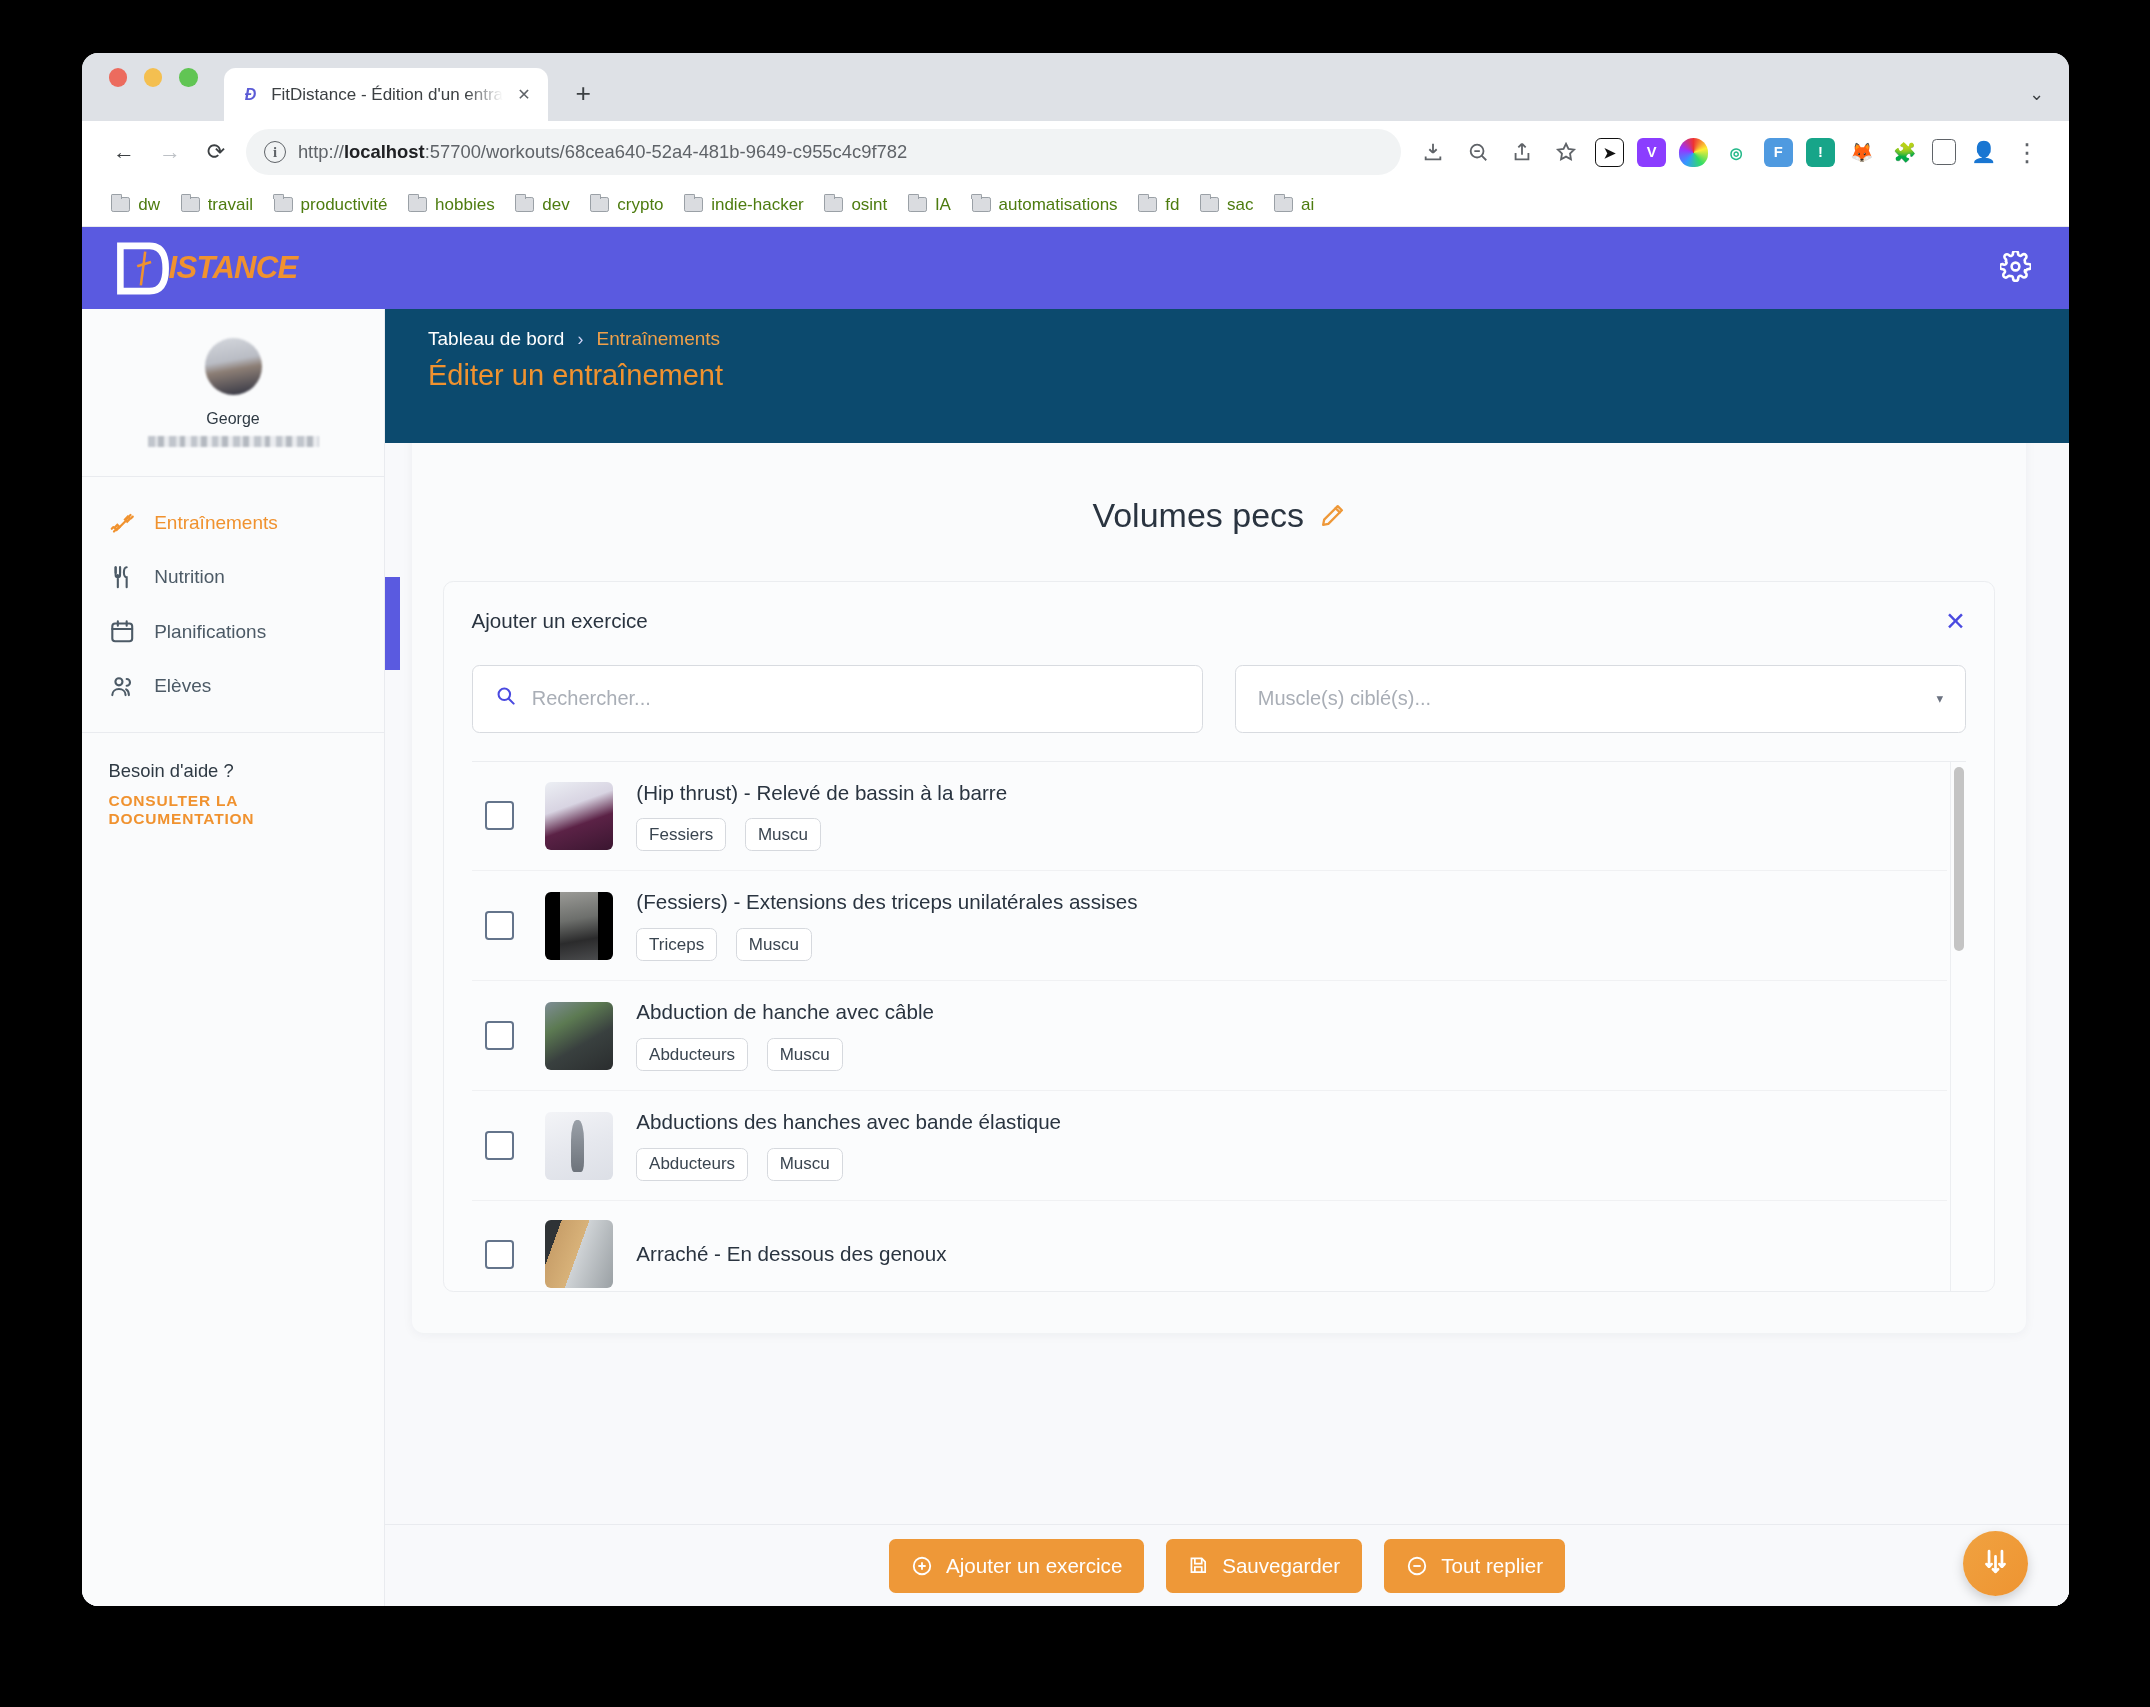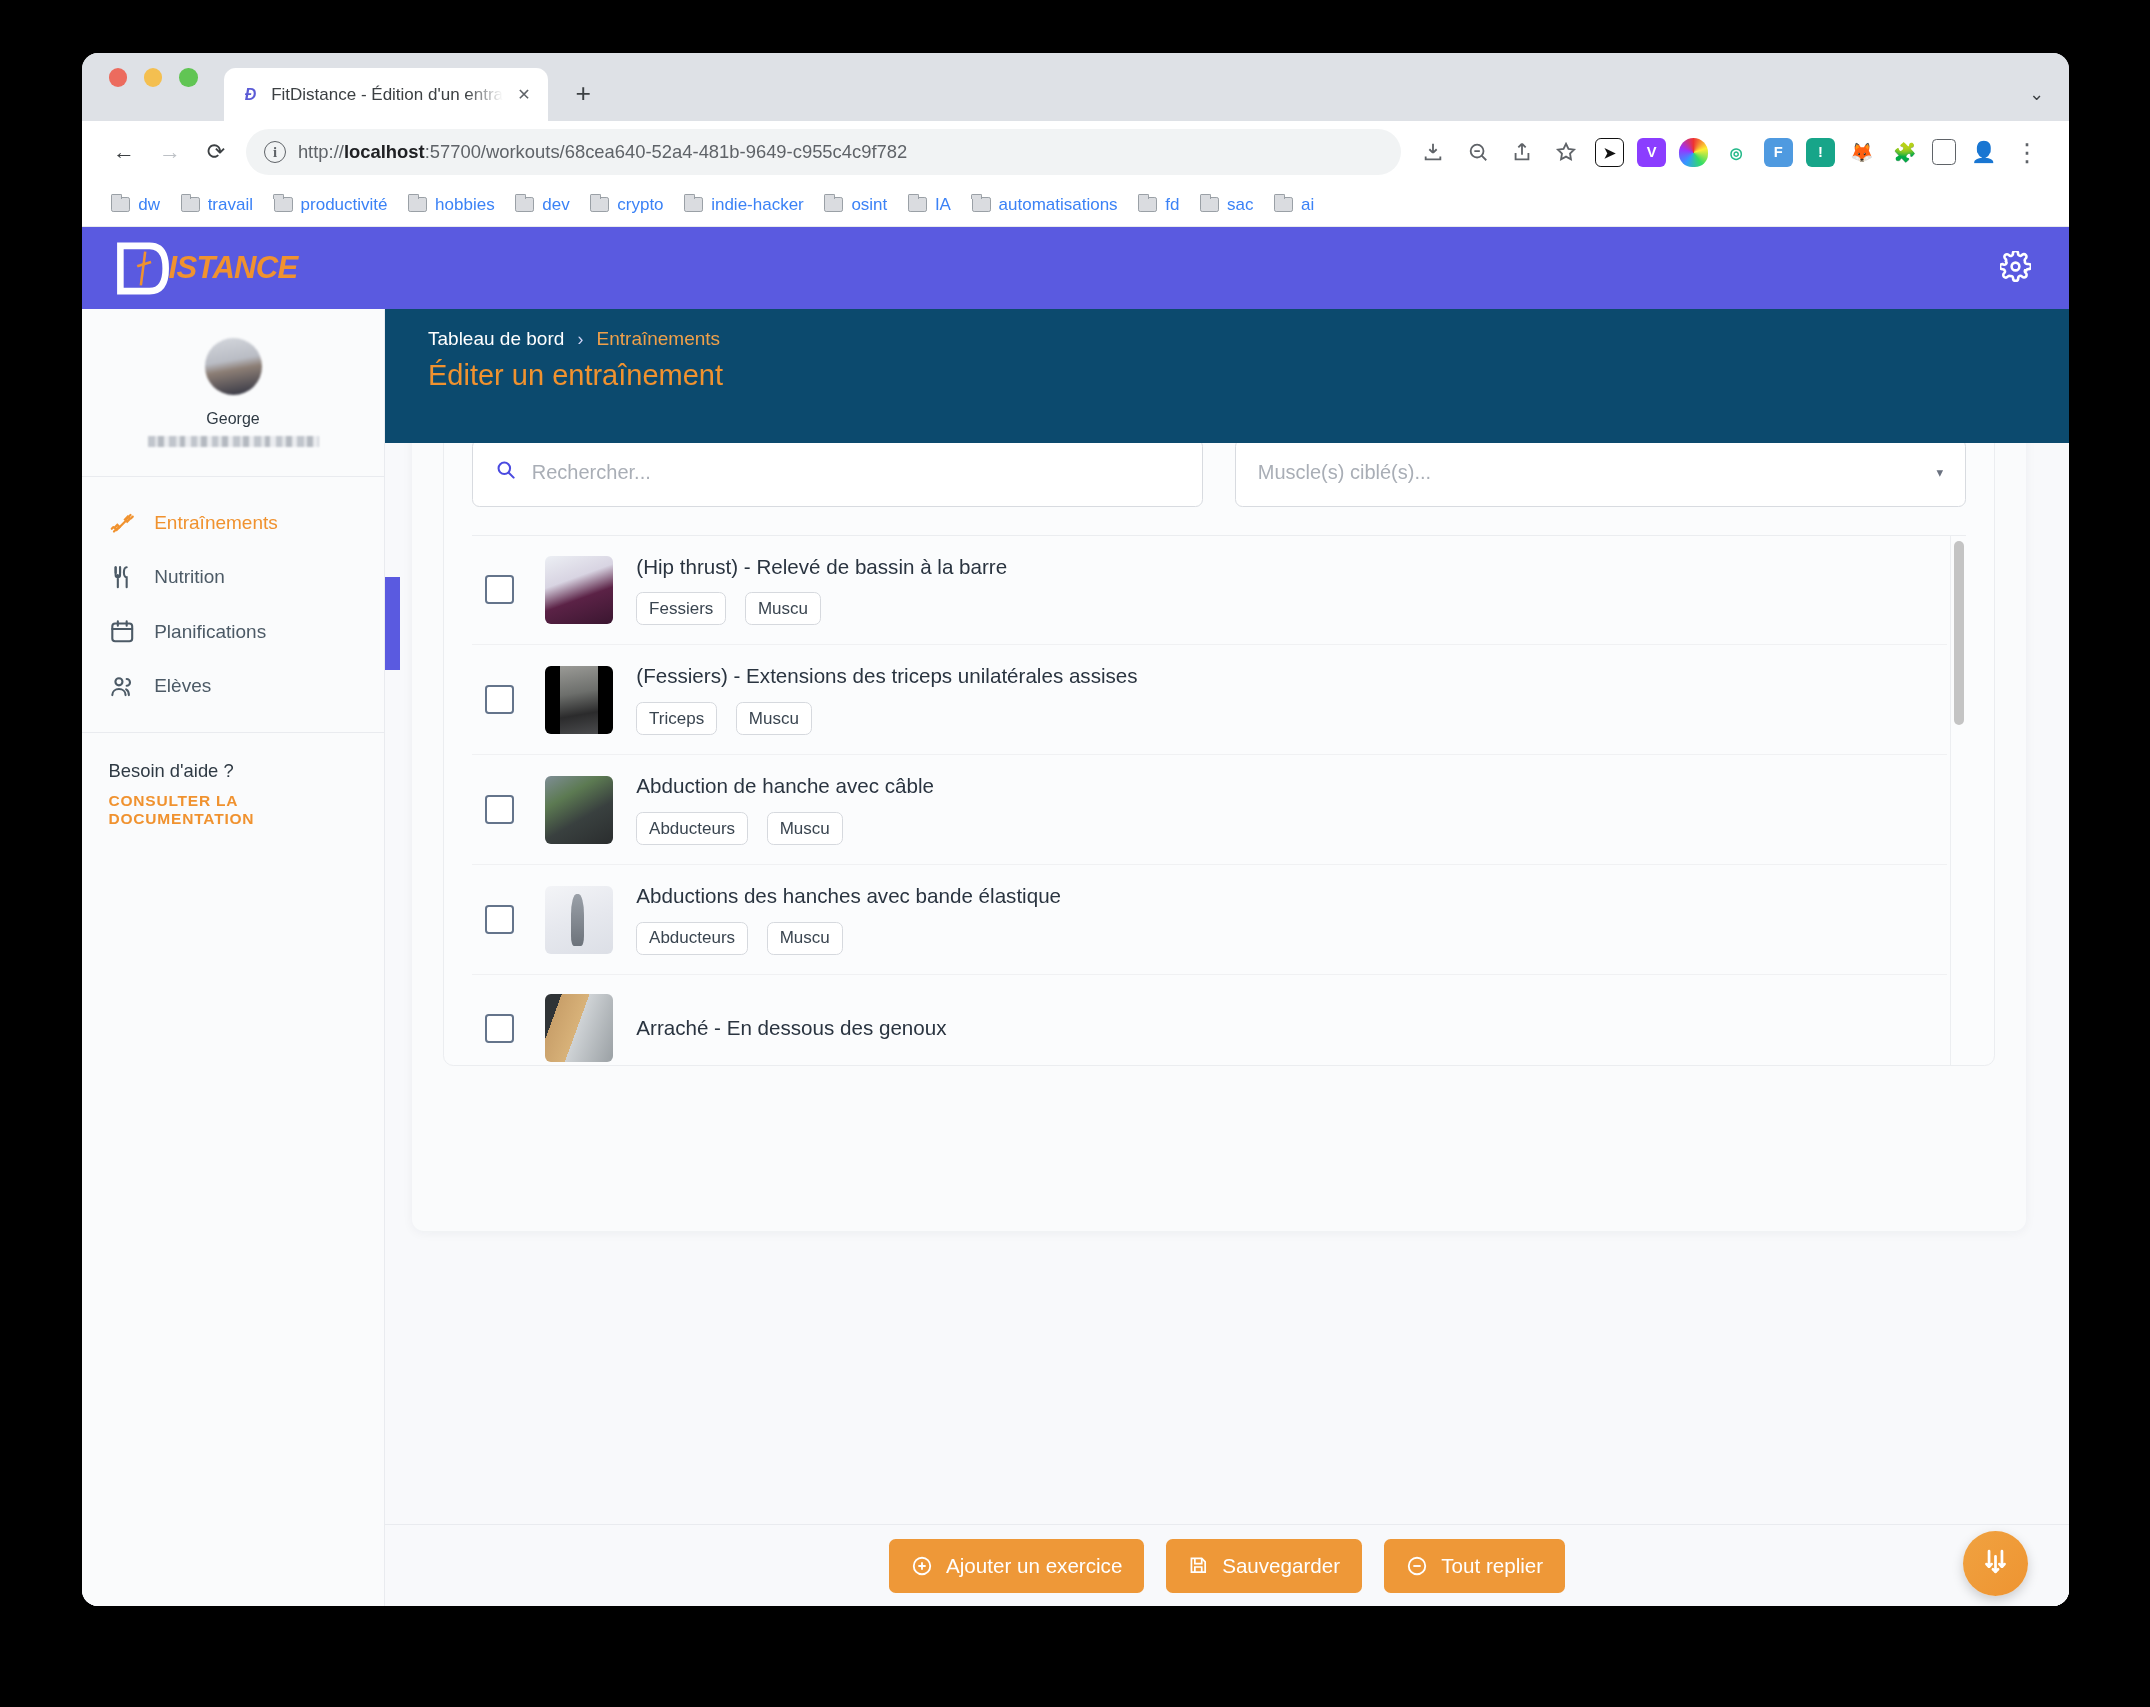--- a/index.html
+++ b/index.html
@@ -129,21 +129,21 @@
   
   .bookmarks {
     height: 44px; background: #ffffff;
     display: flex; align-items: center;
     padding: 0 19px; gap: 0;
     border-bottom: 0.7px solid #e8eaed;
   }
   .bm {
     display: flex; align-items: center; gap: 8px;
     padding: 4.4px 10.3px; border-radius: 5.9px;
-    font-size: 17px; color: #3b82f6; white-space: nowrap;
+    font-size: 17px; color: #4d7c0f; white-space: nowrap;
   }
   .folder-ic {
     width: 19px; height: 15.5px; flex: 0 0 19px;
     background: #dadce0; border-radius: 1.5px 2.2px 2.2px 2.2px;
     position: relative; border: 1.1px solid #9aa0a6;
   }
   .folder-ic::before {
     content: ''; position: absolute; top: -3.7px; left: -1.1px;
     width: 8.8px; height: 3.7px; background: #dadce0;
     border: 1.1px solid #9aa0a6; border-bottom: none;
@@ -598,20 +598,29 @@
             <span class="bc-current">Entraînements</span>
           </div>
           <div class="page-title">Éditer un entraînement</div>
         </div>
 
         <div class="scroll-area">
           <div class="accent-strip"></div>
 
           <div class="content-card">
 
+            <div class="card-title-row">
+              <div class="card-title">Volumes pecs</div>
+              <div style="display:flex;align-items:center;">
+                <svg width="25" height="25" viewBox="0 0 24 24" fill="none" stroke="#ee9838" stroke-width="2.2" stroke-linecap="round" stroke-linejoin="round">
+                  <path d="M17 3l4 4L8 20l-5 1 1-5z"></path>
+                  <path d="M15 5l4 4"></path>
+                </svg>
+              </div>
+            </div>
 
             <div class="add-panel">
               <div class="panel-head">
                 <div class="panel-title">Ajouter un exercice</div>
                 <div class="panel-close">✕</div>
               </div>
 
               <div class="filters">
                 <div class="search-box">
                   <span class="search-ic">

